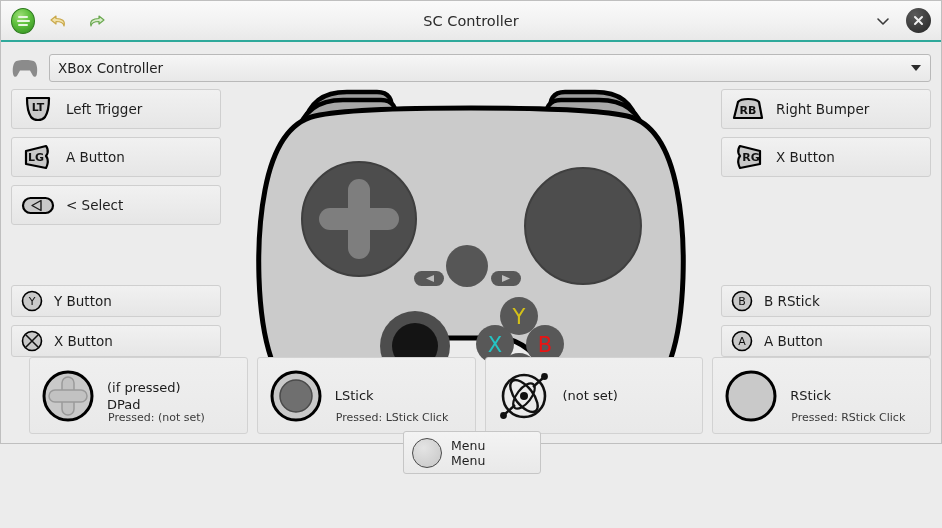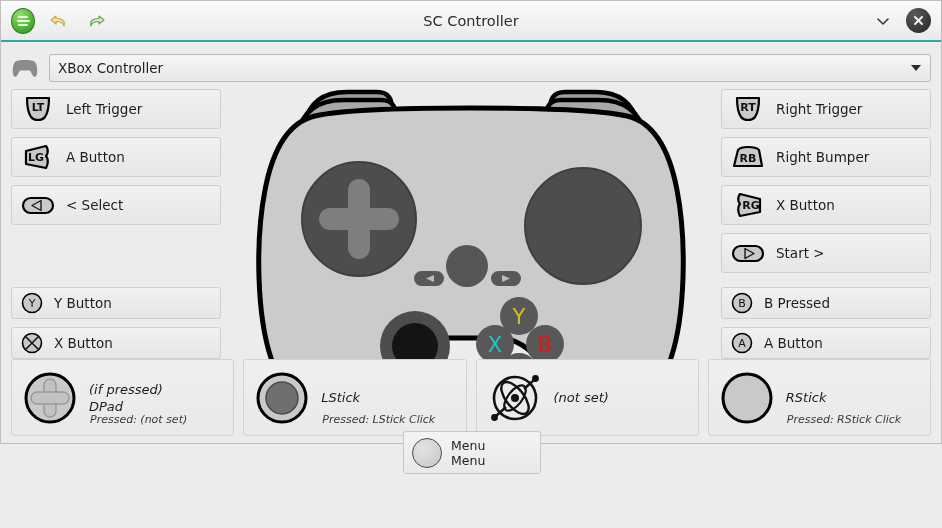--- a/index.html
+++ b/index.html
@@ -121,21 +121,21 @@
   .menu-tip .dot {
     width: 30px; height: 30px; border-radius: 50%; flex: none;
     background: radial-gradient(circle at 38% 32%, #e4e4e4, #c6c6c6);
     border: 1.5px solid #4a4a4a;
   }
   .menu-tip .txt { font-size: 12.5px; color: #1d1d1d; line-height: 15px; }
 
   
   .bottom {
     height: 86px; flex: none;
-    display: flex; gap: 9px; padding: 0 10px 9px 10px; font-style: italic;
+    display: flex; gap: 9px; padding: 0 10px 9px 28px;
   }
   .pane {
     flex: 1;
     background: linear-gradient(to bottom, #efefef, #e9e9e9);
     border: 1px solid #d2d2d2; border-radius: 3px;
     display: flex; align-items: center; gap: 11px;
     padding: 0 10px; cursor: pointer; position: relative;
   }
   .pane .picon { width: 56px; height: 56px; flex: none; }
   .pane .ptext { display: flex; flex-direction: column; justify-content: center; }
@@ -320,29 +320,20 @@
     <div class="menu-tip">
       <span class="dot"></span>
       <span class="txt">
         <span style="display:block">Menu</span>
         <span style="display:block">Menu</span>
       </span>
     </div>
 
     <div class="col right">
 
-      <div class="binding">
-        <span class="ico">
-          <svg width="38" height="30" viewBox="0 0 38 30">
-            <path d="M8 4 L30 4 C30 4 30 17 26 23 C23 27 15 27 12 23 C8 17 8 4 8 4 Z" fill="#c9c9c9" stroke="#000" stroke-width="2.2" stroke-linejoin="round"></path>
-            <text x="19" y="17" text-anchor="middle" font-family="DejaVu Sans, sans-serif" font-size="11" font-weight="bold" fill="#111">RT</text>
-          </svg>
-        </span>
-        <span class="lbl">Right Trigger</span>
-      </div>
 
       <div class="binding">
         <span class="ico">
           <svg width="38" height="30" viewBox="0 0 38 30">
             <path d="M9 8 C12 4 26 4 30 8 L33 24 L5 24 Z" fill="#c9c9c9" stroke="#000" stroke-width="2.2" stroke-linejoin="round"></path>
             <text x="19" y="20" text-anchor="middle" font-family="DejaVu Sans, sans-serif" font-size="11" font-weight="bold" fill="#111">RB</text>
           </svg>
         </span>
         <span class="lbl">Right Bumper</span>
       </div>
@@ -350,41 +341,32 @@
       <div class="binding">
         <span class="ico">
           <svg width="38" height="30" viewBox="0 0 38 30">
             <path d="M31 9 L11 4 C11 4 7 9 11 14 C7 19 11 26 11 26 L31 22 Z" fill="#c9c9c9" stroke="#000" stroke-width="2.2" stroke-linejoin="round"></path>
             <text x="22" y="19" text-anchor="middle" font-family="DejaVu Sans, sans-serif" font-size="11" font-weight="bold" fill="#111">RG</text>
           </svg>
         </span>
         <span class="lbl">X Button</span>
       </div>
 
-      <div class="binding">
-        <span class="ico">
-          <svg width="38" height="30" viewBox="0 0 38 30">
-            <rect x="4" y="8" width="30" height="15" rx="7.5" fill="#c9c9c9" stroke="#000" stroke-width="2.2"></rect>
-            <path d="M16 10.5 L25 15.5 L16 20.5 Z" fill="#c9c9c9" stroke="#1a1a1a" stroke-width="1.4" stroke-linejoin="round"></path>
-          </svg>
-        </span>
-        <span class="lbl">Start &gt;</span>
-      </div>
 
       <div class="spacer"></div>
 
       <div class="grp-lower">
         <div class="binding small">
           <span class="ico sm">
             <svg width="24" height="24" viewBox="0 0 24 24">
               <circle cx="12" cy="12" r="9.5" fill="#c9c9c9" stroke="#000" stroke-width="1.6"></circle>
               <text x="12" y="16" text-anchor="middle" font-family="DejaVu Sans, sans-serif" font-size="11" fill="#111">B</text>
             </svg>
           </span>
-          <span class="lbl">B Pressed</span>
+          <span class="lbl">B RStick</span>
         </div>
         <div class="binding small">
           <span class="ico sm">
             <svg width="24" height="24" viewBox="0 0 24 24">
               <circle cx="12" cy="12" r="9.5" fill="#c9c9c9" stroke="#000" stroke-width="1.6"></circle>
               <text x="12" y="16" text-anchor="middle" font-family="DejaVu Sans, sans-serif" font-size="11" fill="#111">A</text>
             </svg>
           </span>
           <span class="lbl">A Button</span>
         </div>

